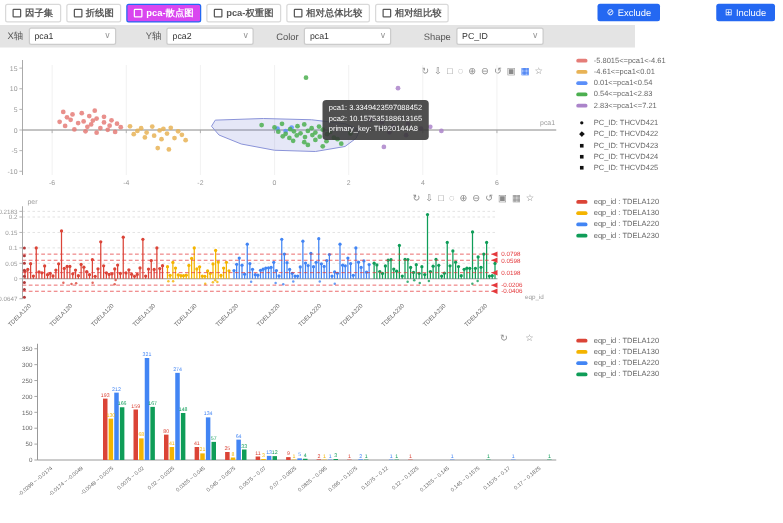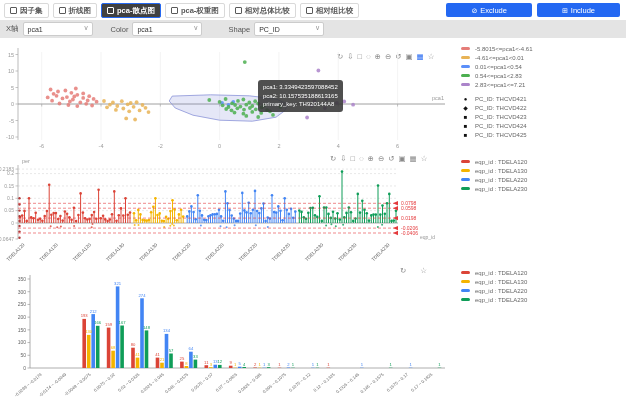--- a/index.html
+++ b/index.html
@@ -6,28 +6,28 @@
   body{width:626px;height:418px;position:relative;background:#fff;
        font-family:"Liberation Sans",sans-serif;overflow:hidden;}
   svg text{font-family:"Liberation Sans",sans-serif;}
 
   
   .tabbar{position:absolute;top:3px;left:4px;display:flex;gap:4px;align-items:center;font-weight:bold;}
   .tab{display:inline-flex;align-items:center;gap:3px;height:13px;padding:0 5px;
        border:1px solid #d9d9d9;border-radius:2px;background:#fff;color:#595959;
        font-size:7.5px;cursor:pointer;white-space:nowrap;}
   .tab .tico{width:5px;height:5px;border:1px solid currentColor;border-radius:1px;display:inline-block;}
-  .tab.active{background:#404040;border-color:#2468f2;color:#fff;}
+  .tab.active{background:#d946ef;border-color:#2468f2;color:#fff;}
   .actionbtns{position:absolute;top:3px;right:6px;display:flex;gap:5px;}
-  .abtn{display:inline-flex;align-items:center;gap:3px;height:14px;padding:0 25px;
-        border-radius:2px;background:#2468f2;color:#fff;font-size:7.5px;cursor:pointer;}
+  .abtn{display:inline-flex;align-items:center;gap:3px;height:14px;padding:0 7px;
+        border-radius:2px;background:#2468f2;color:#fff;font-size:7.5px;cursor:pointer;margin-left:40px;}
   .abtn .aico{font-size:7px;line-height:1;}
 
   
-  .controlbar{position:absolute;top:20px;left:0;width:626px;height:18px;background:#e4e4e4;
+  .controlbar{position:absolute;top:20px;left:0;width:508px;height:18px;background:#e4e4e4;
               display:flex;align-items:center;font-size:7.5px;color:#555;}
   .cgroup{display:flex;align-items:center;gap:4px;}
   .sel{position:relative;width:52px;height:12px;background:#fff;border:1px solid #ccc;
        border-radius:2px;font-size:7px;color:#333;display:flex;align-items:center;
        padding:0 12px 0 4px;cursor:pointer;}
   .sel .caret{position:absolute;right:3px;top:1px;color:#999;font-size:7px;}
 
   
   .chartsvg{position:absolute;left:0;}
   .toolbox{position:absolute;display:flex;gap:4px;color:#8a8a8a;font-size:7.5px;line-height:1;}
@@ -85,20 +85,27 @@
     <span class="aico">⊞</span>
     <span>Include</span>
   </div>
 </div>
 
 <div class="controlbar">
   <div class="cgroup" style="margin-left:6px">
     <span>X轴</span>
     <div class="sel">
       <span>pca1</span>
+      <span class="caret">∨</span>
+    </div>
+  </div>
+  <div class="cgroup" style="margin-left:24px">
+    <span>Y轴</span>
+    <div class="sel">
+      <span>pca2</span>
       <span class="caret">∨</span>
     </div>
   </div>
   <div class="cgroup" style="margin-left:18px">
     <span>Color</span>
     <div class="sel">
       <span>pca1</span>
       <span class="caret">∨</span>
     </div>
   </div>

